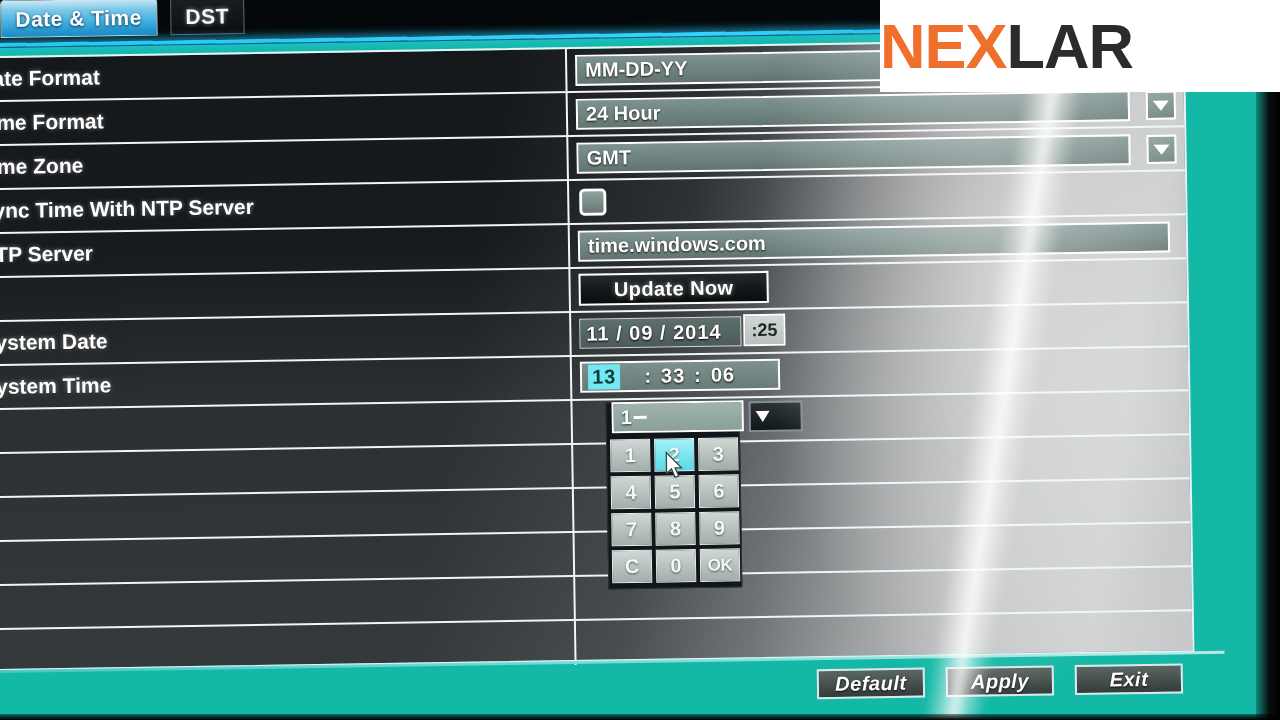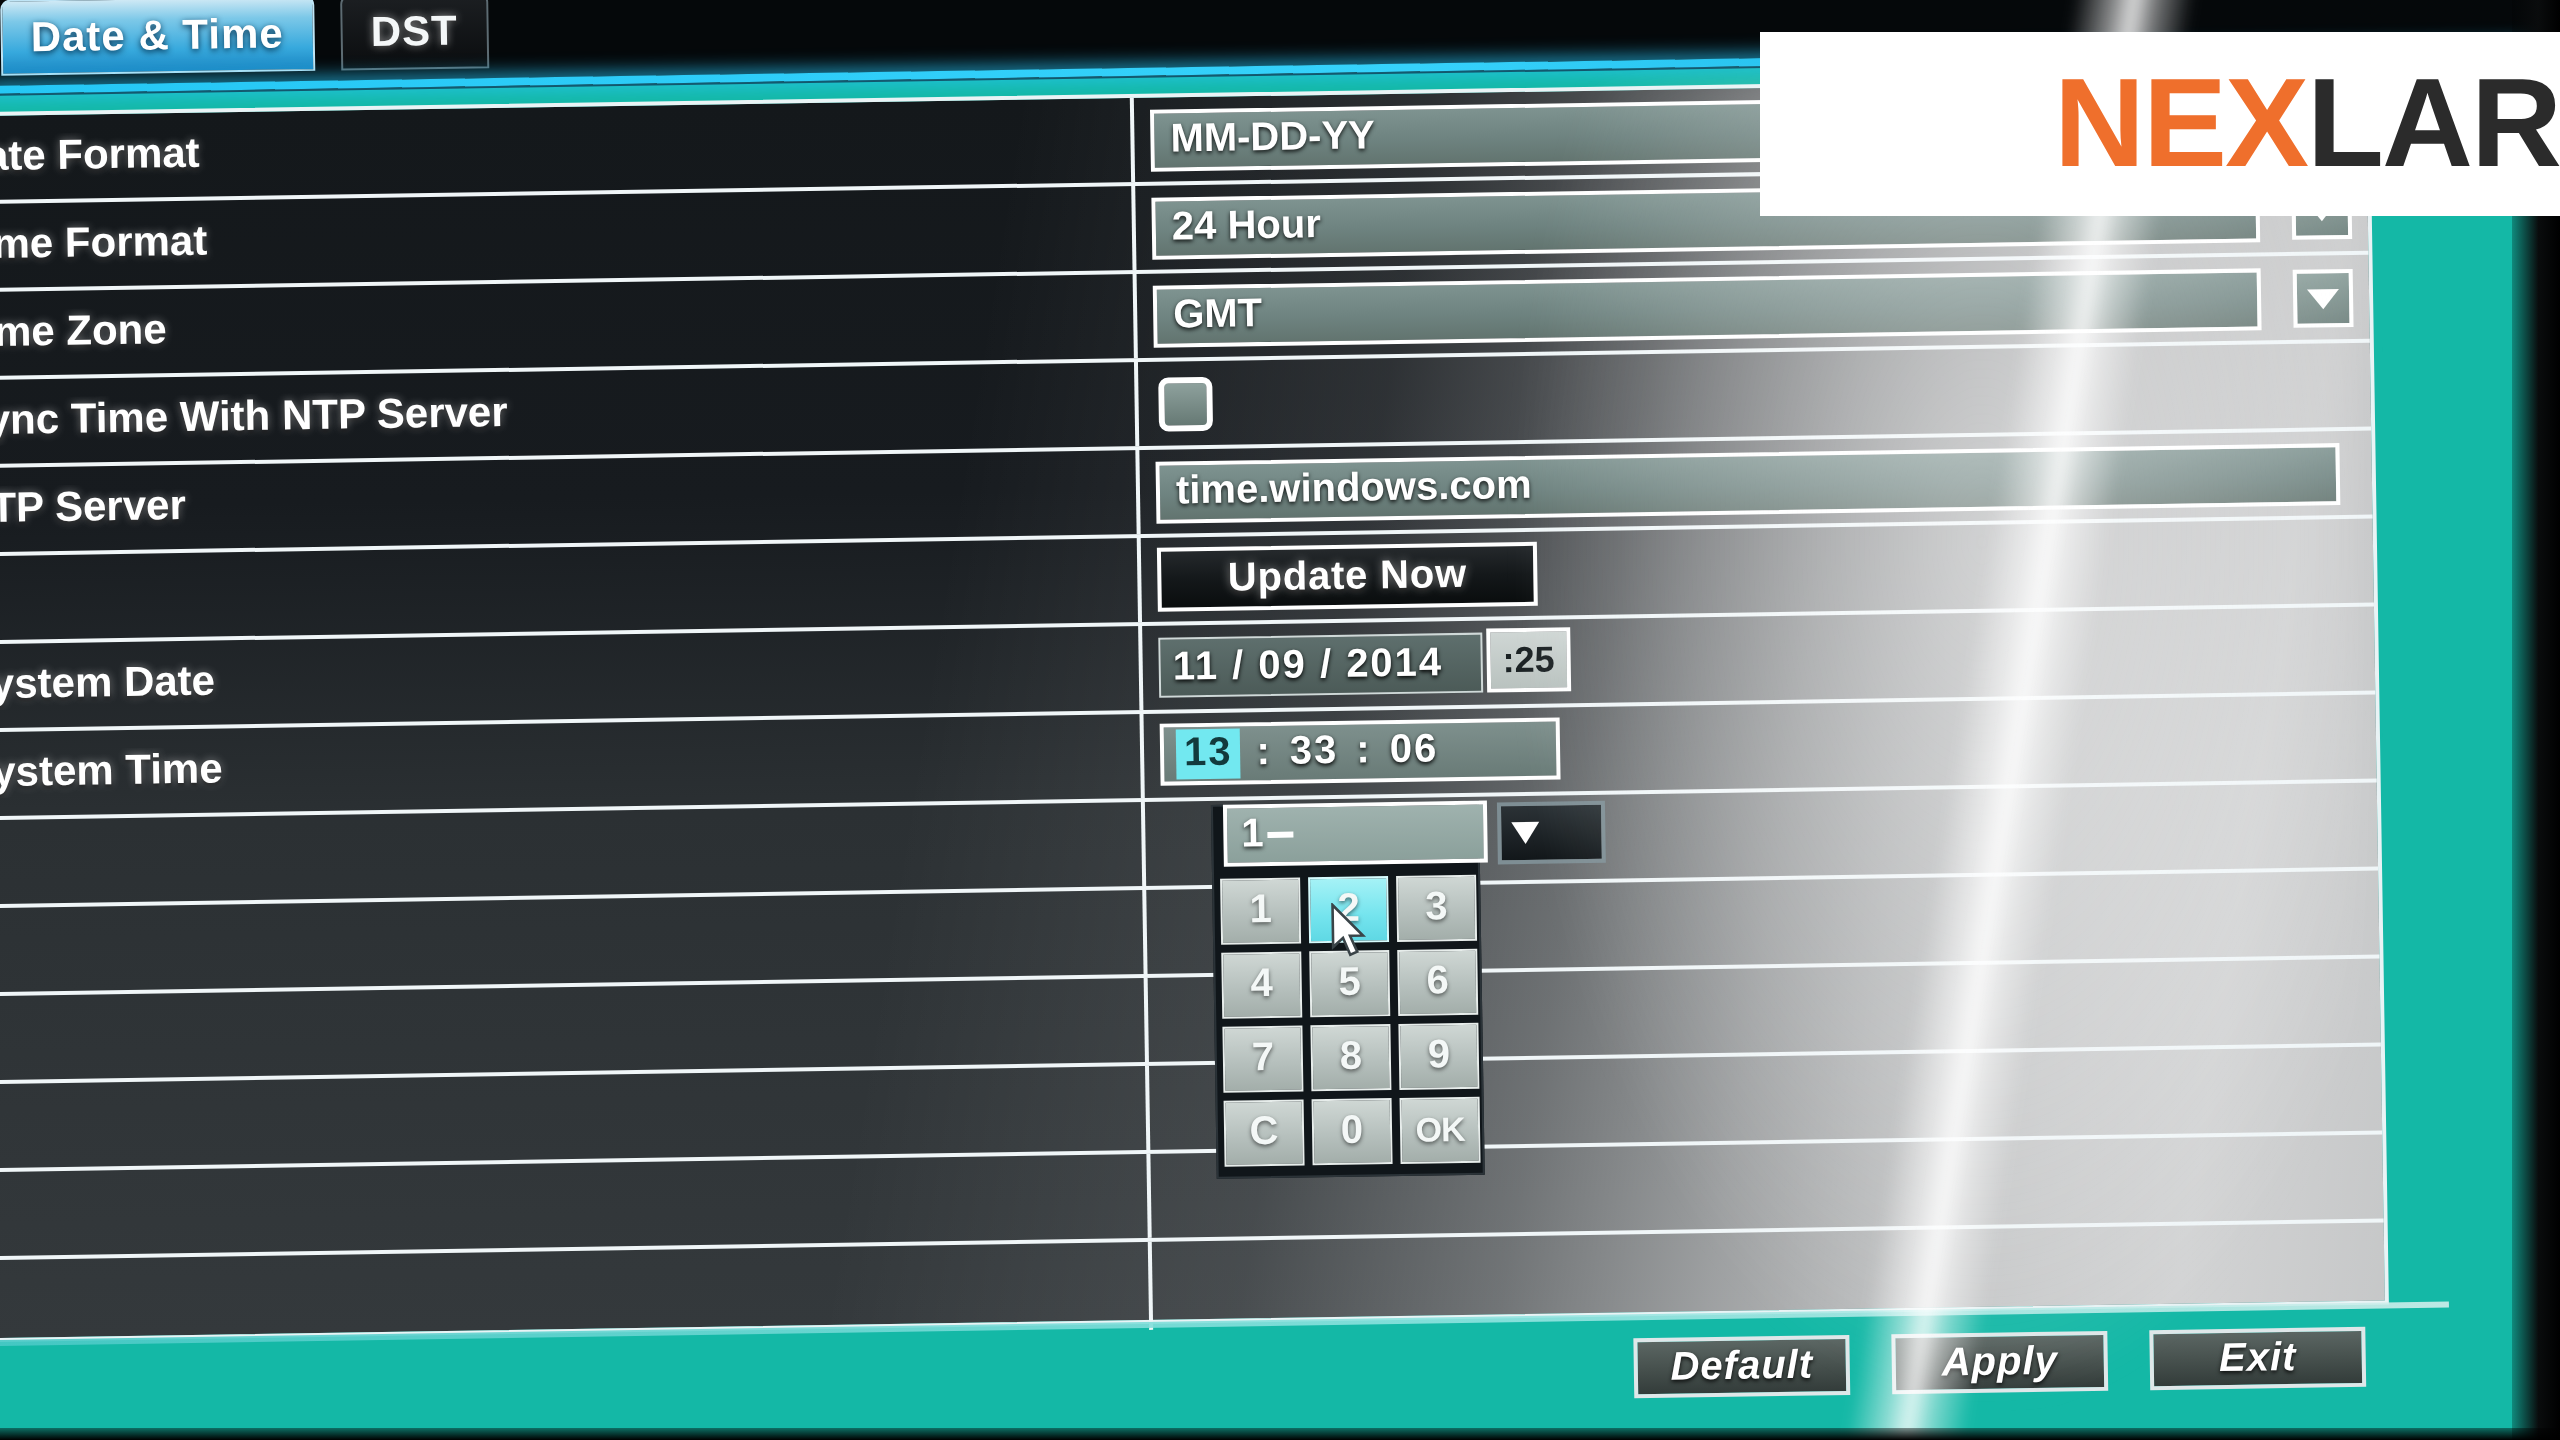--- a/index.html
+++ b/index.html
@@ -140,21 +140,21 @@
   }
   .timefield{
     position:absolute;left:8px;top:5px;width:200px;height:31px;
     border:2px solid #ffffff;box-sizing:border-box;
     background:linear-gradient(180deg,#7e908d 0%,#697b77 100%);
     color:#ffffff;font-size:20px;font-weight:bold;
     display:flex;align-items:center;padding-left:6px;
     text-shadow:0 1px 2px #000;letter-spacing:1px;
   }
   .seg-hi{
-    background:#72e8f0;color:#123a3d;padding:1px 4px;margin-right:2px;
+    background:#72e8f0;color:#123a3d;padding:1px 4px;margin-right:18px;
     text-shadow:none;
   }
   .seg{padding:0 3px;text-align:right;}
   .colon{padding:0 6px;}
 
   
   .keypad{
     position:absolute;left:605px;top:416px;width:134px;height:187px;
     background:#10161a;border:1px solid #2b3338;box-sizing:border-box;
     padding:2px;
@@ -239,22 +239,22 @@
     pointer-events:none;
   }
   .teal-underline{
     position:absolute;left:-10px;top:674px;width:1230px;height:3px;
     background:linear-gradient(90deg,#49c9c6,#8fe3df 60%,#cfeeeb);
     opacity:.9;pointer-events:none;
   }
 
   
   .watermark{
-    position:absolute;right:0;top:16px;width:400px;height:92px;
-    background:#ffffff;display:flex;align-items:center;justify-content:flex-end;
+    position:absolute;right:0;top:0;width:400px;height:92px;
+    background:#ffffff;display:flex;align-items:center;justify-content:flex-start;
     overflow:hidden;
   }
   .wm-text{
     font-size:63px;font-weight:bold;letter-spacing:-1px;line-height:1;
     white-space:nowrap;
   }
   .wm-a{color:#ef6f2c;}
   .wm-b{color:#2b2b2b;}
 </style>
 </head>

